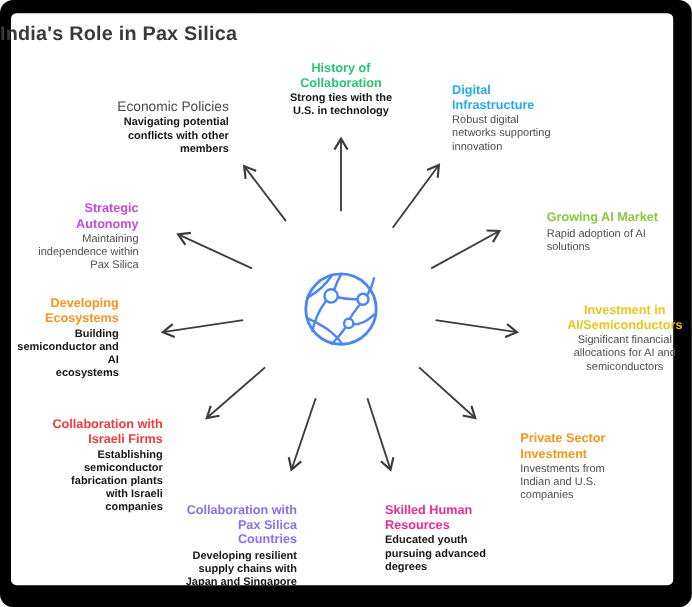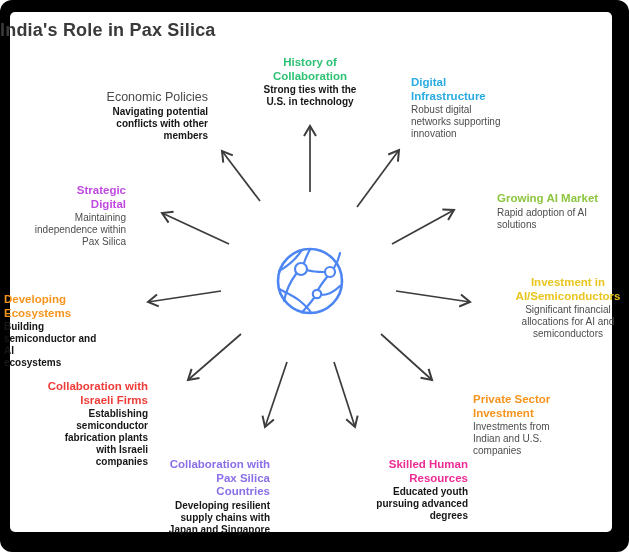--- a/index.html
+++ b/index.html
@@ -13,24 +13,24 @@
   .t-label{font-size:11.5px;font-weight:bold;line-height:1.18;white-space:pre-line;}
   .t-label.plain-label{font-weight:400;font-size:12.5px;}
   .t-desc{font-size:10px;line-height:1.2;color:#4d4d4d;white-space:pre-line;margin-top:1px;}
   .t-desc.desc-bold{font-weight:bold;color:#161616;}
   
   .t-history   {left:235px;top:44px;width:150px;text-align:center;margin-top:12px;}
   .t-digital   {left:411px;top:76px;width:110px;text-align:left;}
   .t-growing   {left:497px;top:192px;width:118px;text-align:left;}
   .t-investment{left:512px;top:276px;width:112px;text-align:center;}
   .t-private   {left:473px;top:381px;width:112px;text-align:left;margin-top:12px;}
-  .t-skilled   {left:350px;top:458px;width:118px;text-align:right;}
+  .t-skilled   {left:350px;top:458px;width:118px;text-align:left;}
   .t-paxsilica {right:359px;top:458px;width:135px;text-align:right;}
   .t-israeli   {right:481px;top:380px;width:130px;text-align:right;}
-  .t-developing{right:521px;top:293px;width:104px;text-align:left;}
+  .t-developing{right:521px;top:270px;width:104px;text-align:right;}
   .t-strategic {right:503px;top:184px;width:112px;text-align:right;}
   .t-economic  {right:421px;top:90px;width:120px;text-align:right;}
 </style>
 </head>
 <body>
 
 <div class="card">
   <div class="canvas"></div>
 
   <div class="layer">
@@ -144,21 +144,21 @@
     <div class="topic t-developing">
       <div class="t-label" style="color: rgb(247, 148, 30);">Developing
 Ecosystems</div>
       <div class="t-desc desc-bold">Building
 semiconductor and AI
 ecosystems</div>
     </div>
 
     <div class="topic t-strategic">
       <div class="t-label" style="color: rgb(192, 74, 226);">Strategic
-Digital</div>
+Autonomy</div>
       <div class="t-desc">Maintaining
 independence within
 Pax Silica</div>
     </div>
 
     <div class="topic t-economic">
       <div class="t-label plain-label" style="color: rgb(74, 74, 74);">Economic Policies</div>
       <div class="t-desc desc-bold">Navigating potential
 conflicts with other
 members</div>

